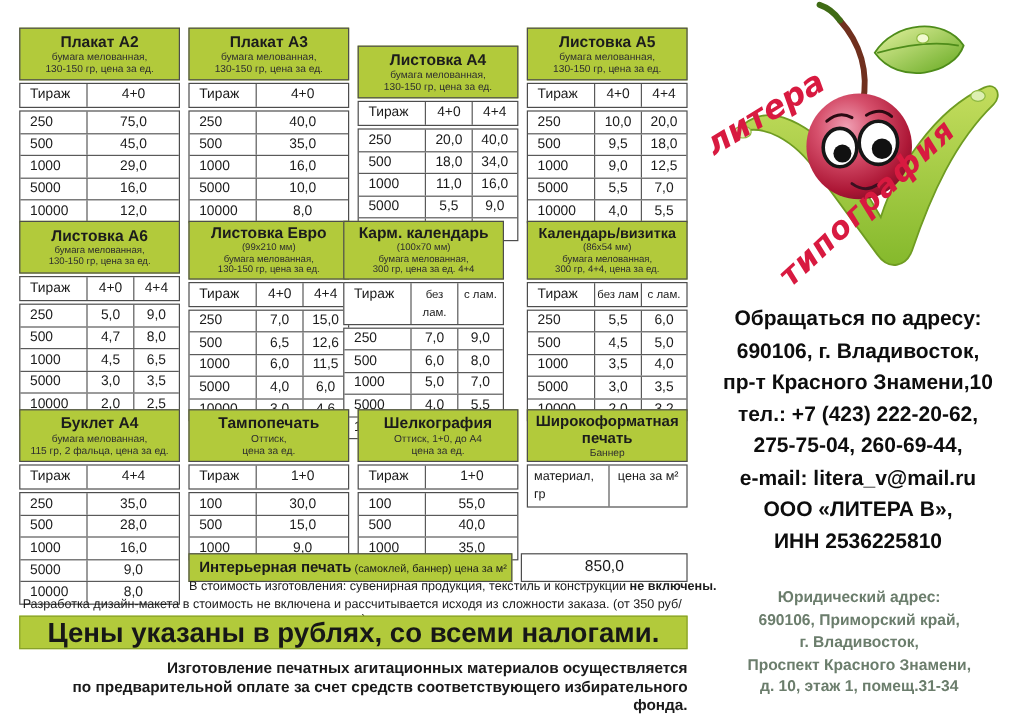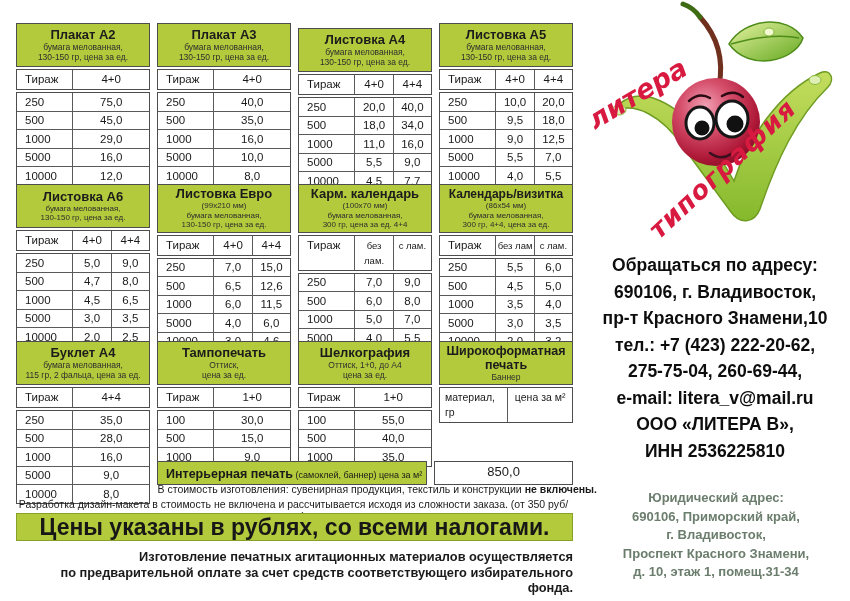--- a/index.html
+++ b/index.html
@@ -120,21 +120,21 @@
           <div class="cell c0">5000</div>
           <div class="cell c1">10,0</div>
         </div>
         <div class="trow">
           <div class="cell c0">10000</div>
           <div class="cell c1">8,0</div>
         </div>
       </div>
   </div>
 
-  <div class="ptable cols3" style="left:298px;top:28px">
+  <div class="ptable cols3" style="left:298px;top:38px">
     <div class="thead">
       <div class="ttitle">Листовка А4</div>
       <div class="tsub">бумага мелованная,
 130-150 гр, цена за ед.</div>
     </div>
     <div class="tcols">
         <div class="hcell c0">Тираж</div>
         <div class="hcell c1">4+0</div>
         <div class="hcell c2">4+4</div>
       </div>
@@ -281,21 +281,21 @@
           <div class="cell c2">6,0</div>
         </div>
         <div class="trow">
           <div class="cell c0">10000</div>
           <div class="cell c1">3,0</div>
           <div class="cell c2">4,6</div>
         </div>
       </div>
   </div>
 
-  <div class="ptable cols3 row2 small-heads" style="left:298px;top:184px">
+  <div class="ptable cols3 row2 small-heads" style="left:286px;top:184px">
     <div class="thead">
       <div class="ttitle">Карм. календарь</div>
       <div class="tsub">(100х70 мм)
 бумага мелованная,
 300 гр, цена за ед. 4+4</div>
     </div>
     <div class="tcols">
         <div class="hcell c0">Тираж</div>
         <div class="hcell c1">без лам.</div>
         <div class="hcell c2">с лам.</div>

